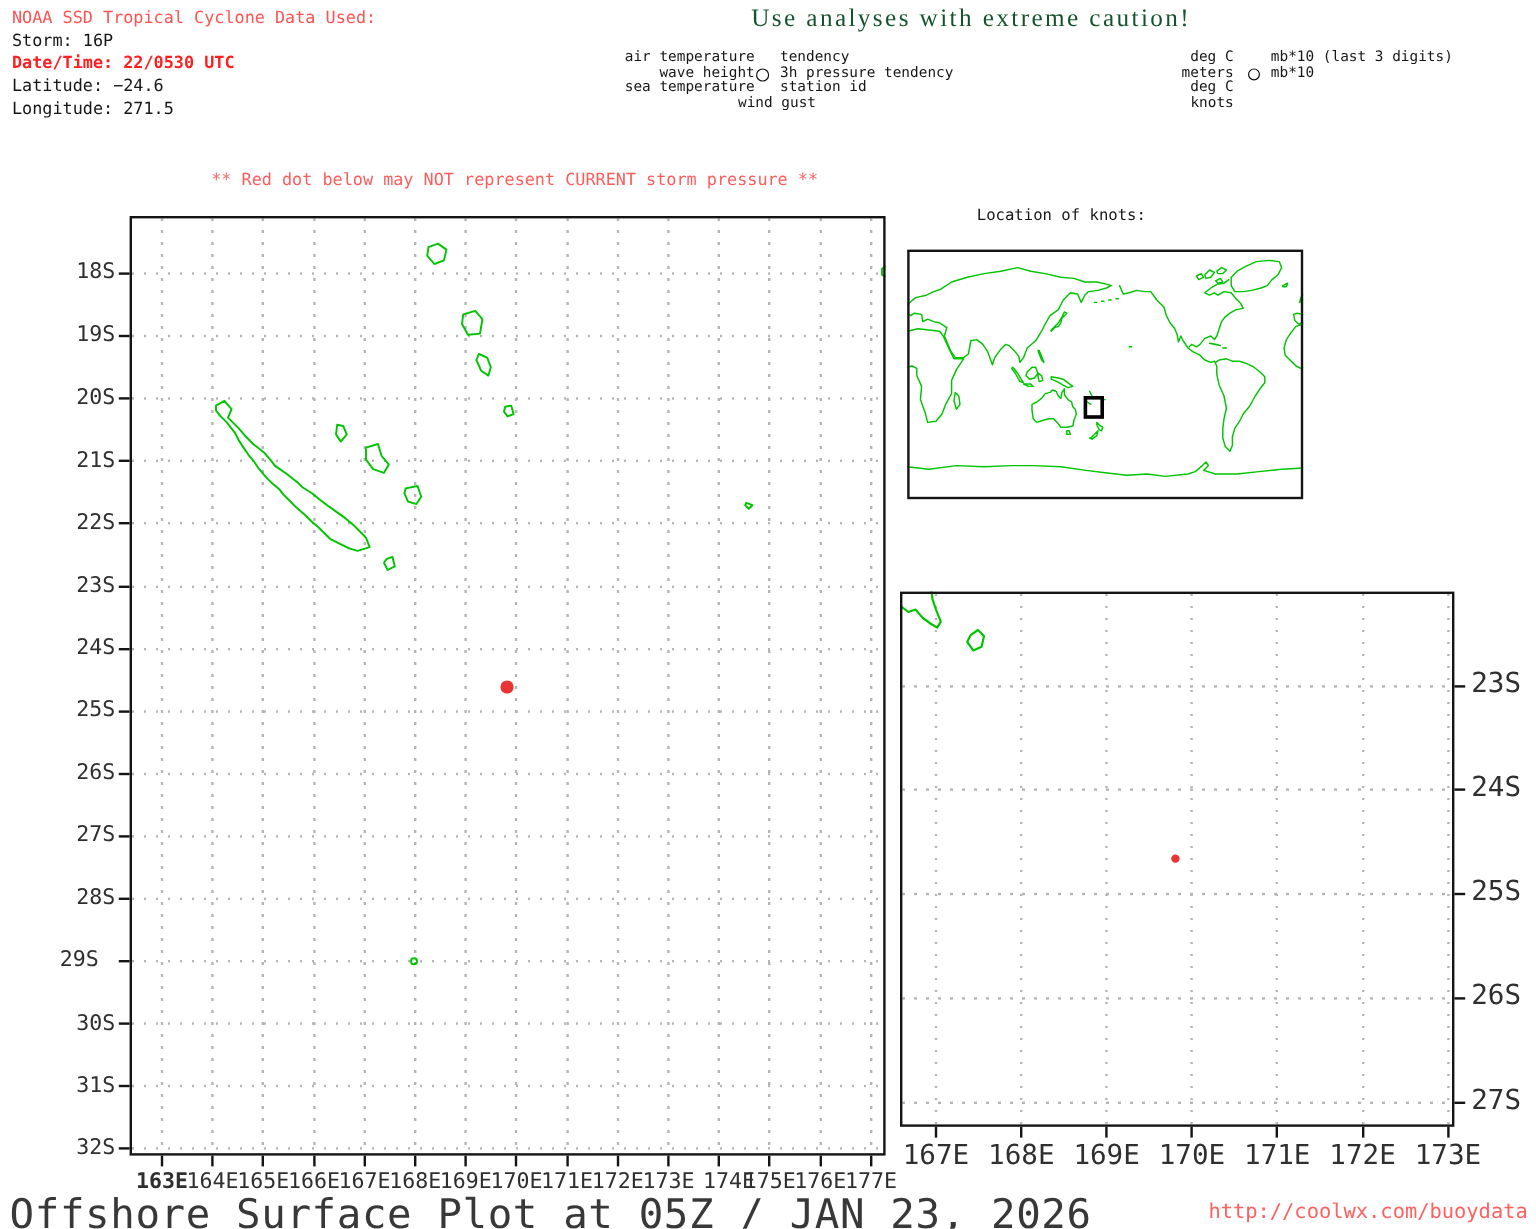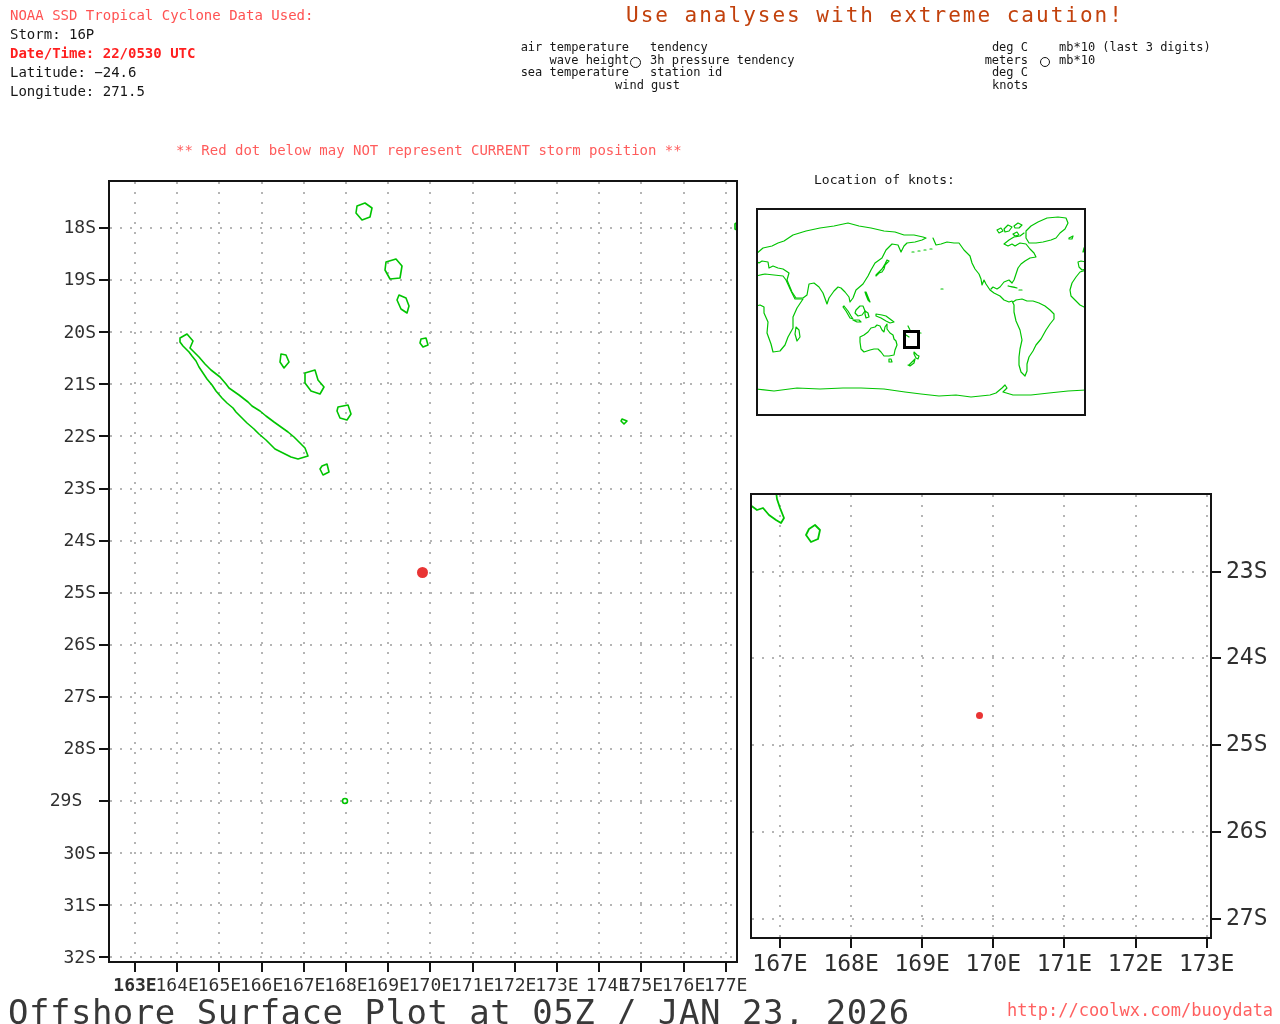--- a/index.html
+++ b/index.html
@@ -3,21 +3,21 @@
 <meta charset="utf-8">
 <style>
   * { margin:0; padding:0; box-sizing:border-box; }
   html,body { width:1280px; height:1024px; background:#ffffff; overflow:hidden; }
   body { position:relative; font-family:"DejaVu Sans Mono","Liberation Mono",monospace; color:#161616; }
   .abs { position:absolute; }
   
   .hdr { font-size:14px; line-height:19px; white-space:pre; }
   .red-soft { color:#ff5252; }
   .red-bold { color:#ff1f1f; font-weight:bold; }
-  .caution { font-size:21px; letter-spacing:2px; color:#c2410c; white-space:pre; }
+  .caution { font-size:21px; letter-spacing:2px; color:#14532d; white-space:pre;font-family:Liberation Serif, serif; }
   .warning { font-size:14px; color:#ff5c5c; white-space:pre; }
   
   .leg { font-size:12px; line-height:12.5px; white-space:pre; }
   .leg-circle { border:1.5px solid #111; border-radius:50%; background:#fff; }
   
   .frame { border:2px solid #141414; background:transparent; z-index:5; pointer-events:none; }
   .gridv { width:2px; background-image:repeating-linear-gradient(to bottom,#b5b5b5 0 2px,transparent 2px 10px); z-index:1; }
   .gridh { height:2px; background-image:repeating-linear-gradient(to right,#b5b5b5 0 2px,transparent 2px 10px); z-index:1; }
   .tick { background:#141414; z-index:6; }
   .axlbl { color:#2f2f2f; z-index:6; white-space:pre; }
@@ -48,21 +48,21 @@
 <div class="abs leg" style="left:615px; top:78.5px;">wind gust</div>
 
 <div class="abs leg" style="left:928px; top:41px;   width:100px; text-align:right;">deg C</div>
 <div class="abs leg" style="left:928px; top:53.5px; width:100px; text-align:right;">meters</div>
 <div class="abs leg" style="left:928px; top:66px;   width:100px; text-align:right;">deg C</div>
 <div class="abs leg-circle" style="left:1040px; top:57px; width:10px; height:10px;"></div>
 <div class="abs leg" style="left:1059px; top:41px;">mb*10 (last 3 digits)</div>
 <div class="abs leg" style="left:1059px; top:53.5px;">mb*10</div>
 <div class="abs leg" style="left:992px; top:78.5px;">knots</div>
 
-<div class="abs warning" style="left:176px; top:142px;">** Red dot below may NOT represent CURRENT storm position **</div>
+<div class="abs warning" style="left:176px; top:142px;">** Red dot below may NOT represent CURRENT storm pressure **</div>
 
 <div id="maplayer" class="abs" style="left:0; top:0; width:1280px; height:1024px;">
     <div class="abs gridv" style="left: 134px; top: 182px; height: 779px;"></div>
     <div class="abs tick" style="left: 134px; top: 963px; width: 2px; height: 9px;"></div>
     <div class="abs axlbl" style="left: 105px; top: 974px; width: 60px; text-align: center; font-size: 18px; font-weight: bold;">163E</div>
     <div class="abs gridv" style="left: 176.2px; top: 182px; height: 779px;"></div>
     <div class="abs tick" style="left: 176.2px; top: 963px; width: 2px; height: 9px;"></div>
     <div class="abs axlbl" style="left: 147.2px; top: 974px; width: 60px; text-align: center; font-size: 18px;">164E</div>
     <div class="abs gridv" style="left: 218.4px; top: 182px; height: 779px;"></div>
     <div class="abs tick" style="left: 218.4px; top: 963px; width: 2px; height: 9px;"></div>

